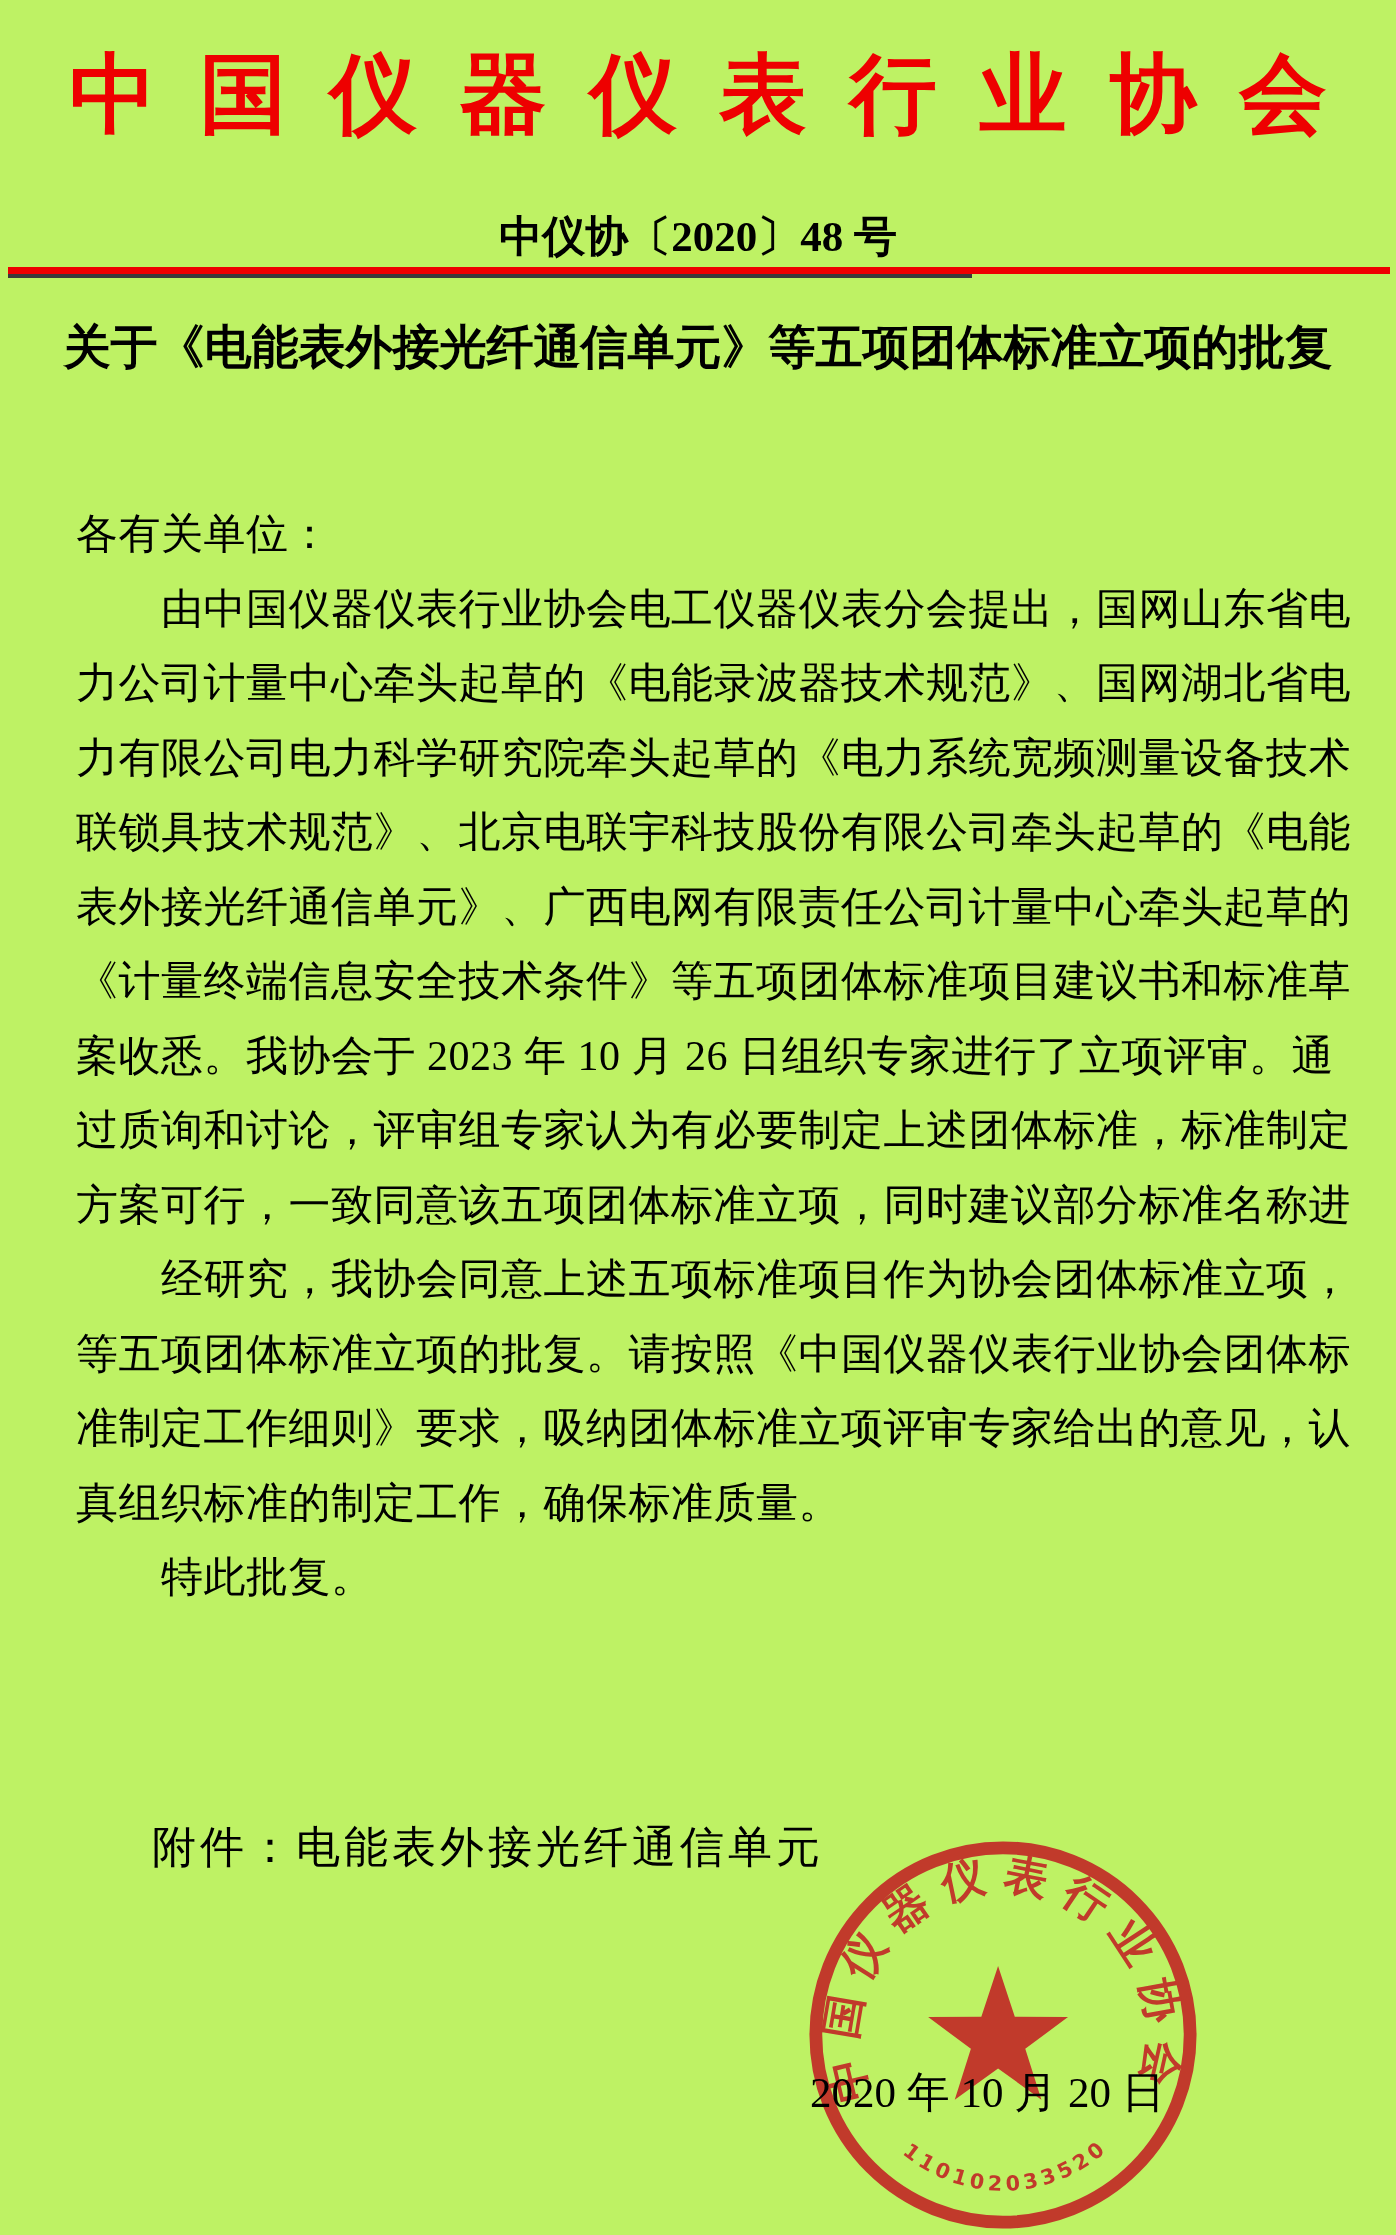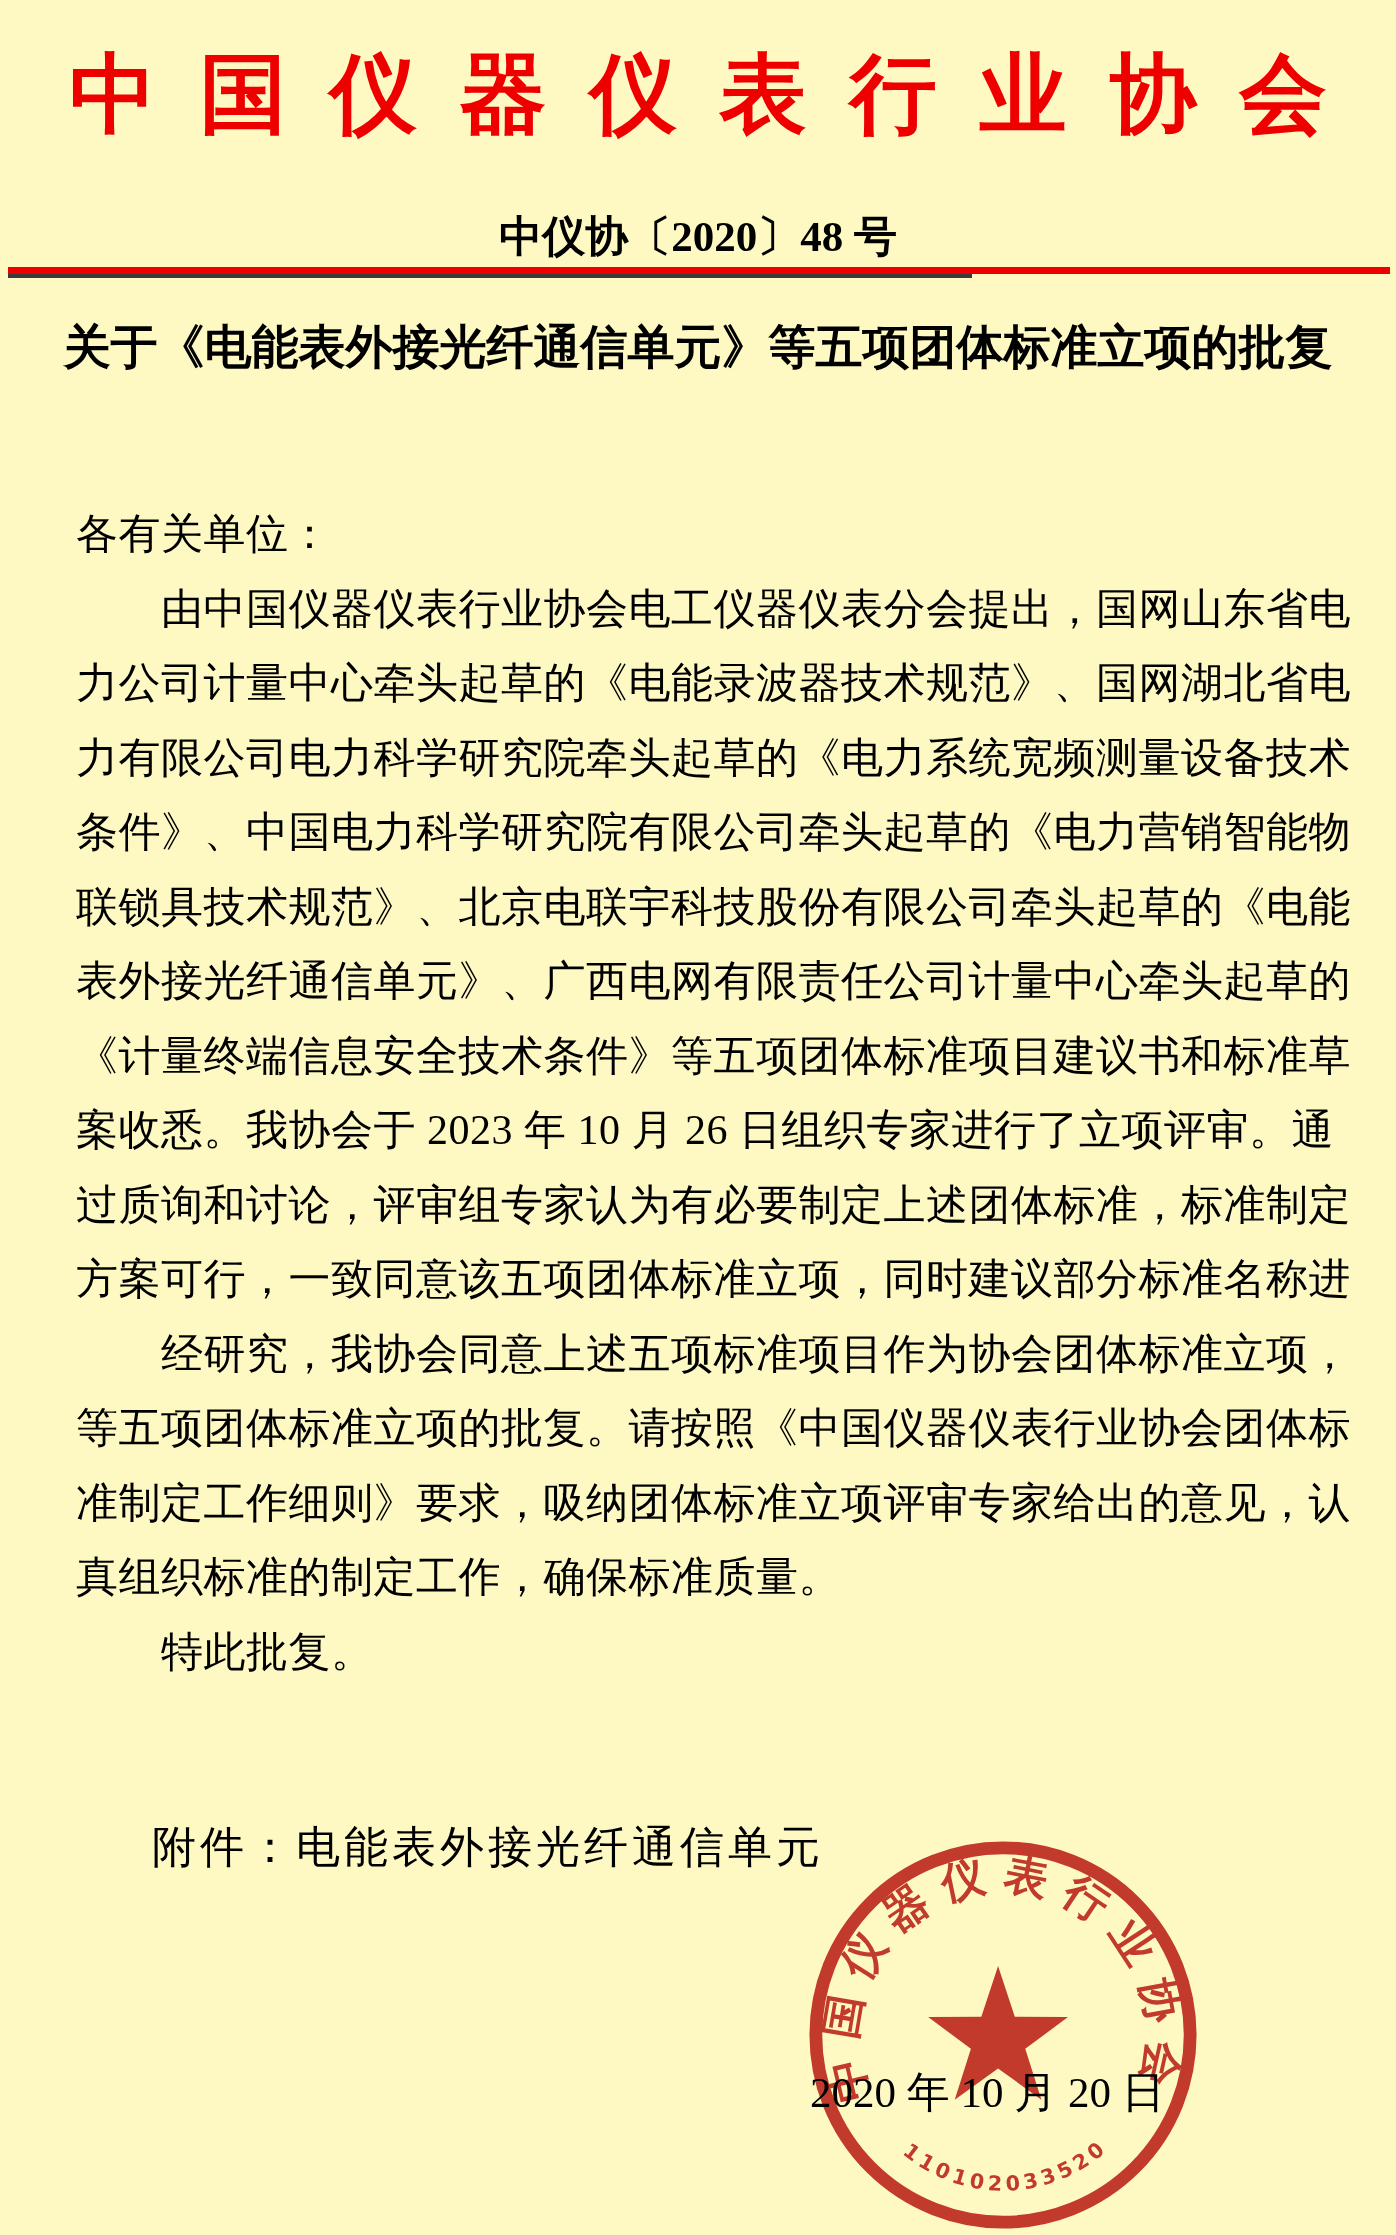--- a/index.html
+++ b/index.html
@@ -1,20 +1,20 @@
 <!DOCTYPE html>
 <html><head>
 <meta charset="utf-8">
 <style>
   html,body { margin:0; padding:0; background:#888; }
   .page {
     position:relative;
     width:1396px; height:2235px;
     margin:0 auto;
-    background:#fef9c3;
+    background:#bef264;
     overflow:hidden;
     font-family:"Liberation Serif","DejaVu Serif",serif;
     color:#000;
   }
   .letterhead {
     position:absolute; top:36px; left:0; right:0;
     text-align:center;
     font-size:87px; font-weight:bold;
     color:#ee0000;
     letter-spacing:43px;
@@ -93,21 +93,20 @@
   <div class="red-rule"></div>
   <div class="rule-shadow"></div>
 
   <h1 class="doc-title">关于《电能表外接光纤通信单元》等五项团体标准立项的批复</h1>
 
   <div class="body-block">
     <div class="body-line">各有关单位：</div>
     <div class="body-line">　　由中国仪器仪表行业协会电工仪器仪表分会提出，国网山东省电</div>
     <div class="body-line">力公司计量中心牵头起草的《电能录波器技术规范》、国网湖北省电</div>
     <div class="body-line">力有限公司电力科学研究院牵头起草的《电力系统宽频测量设备技术</div>
-    <div class="body-line">条件》、中国电力科学研究院有限公司牵头起草的《电力营销智能物</div>
     <div class="body-line">联锁具技术规范》、北京电联宇科技股份有限公司牵头起草的《电能</div>
     <div class="body-line">表外接光纤通信单元》、广西电网有限责任公司计量中心牵头起草的</div>
     <div class="body-line">《计量终端信息安全技术条件》等五项团体标准项目建议书和标准草</div>
     <div class="body-line">案收悉。我协会于 2023 年 10 月 26 日组织专家进行了立项评审。通</div>
     <div class="body-line">过质询和讨论，评审组专家认为有必要制定上述团体标准，标准制定</div>
     <div class="body-line">方案可行，一致同意该五项团体标准立项，同时建议部分标准名称进</div>
     <div class="body-line">　　经研究，我协会同意上述五项标准项目作为协会团体标准立项，</div>
     <div class="body-line">等五项团体标准立项的批复。请按照《中国仪器仪表行业协会团体标</div>
     <div class="body-line">准制定工作细则》要求，吸纳团体标准立项评审专家给出的意见，认</div>
     <div class="body-line">真组织标准的制定工作，确保标准质量。</div>

